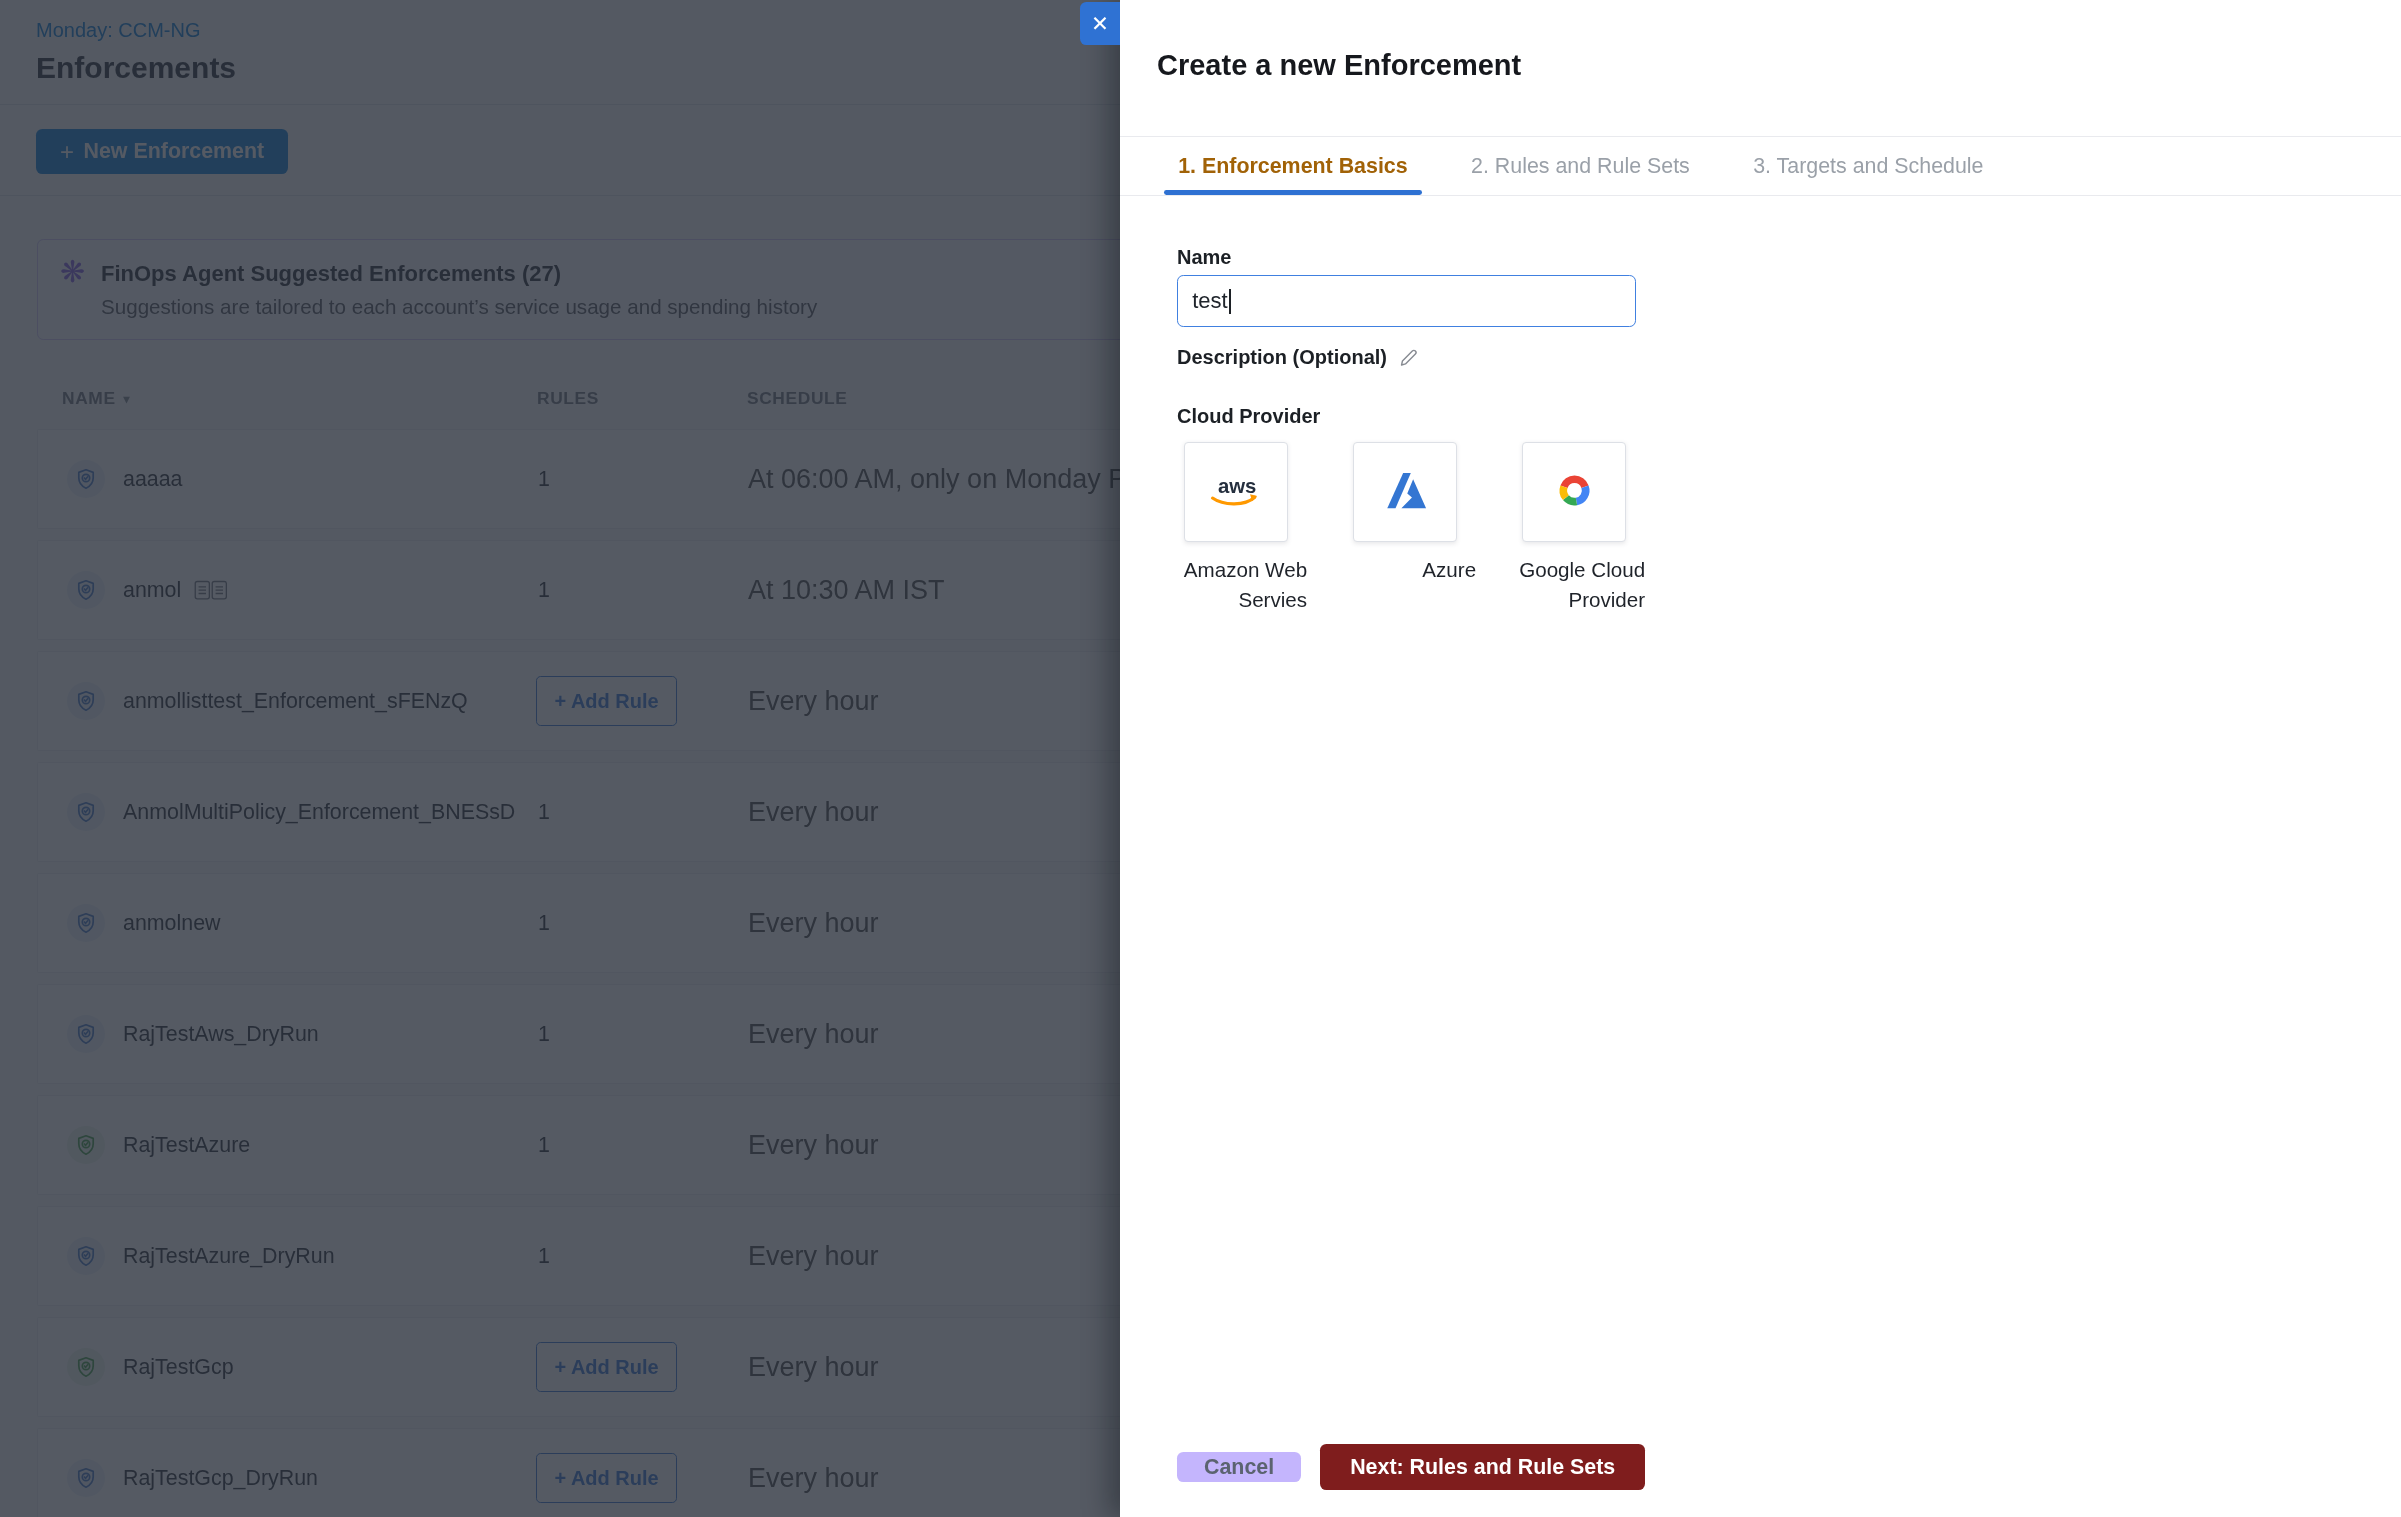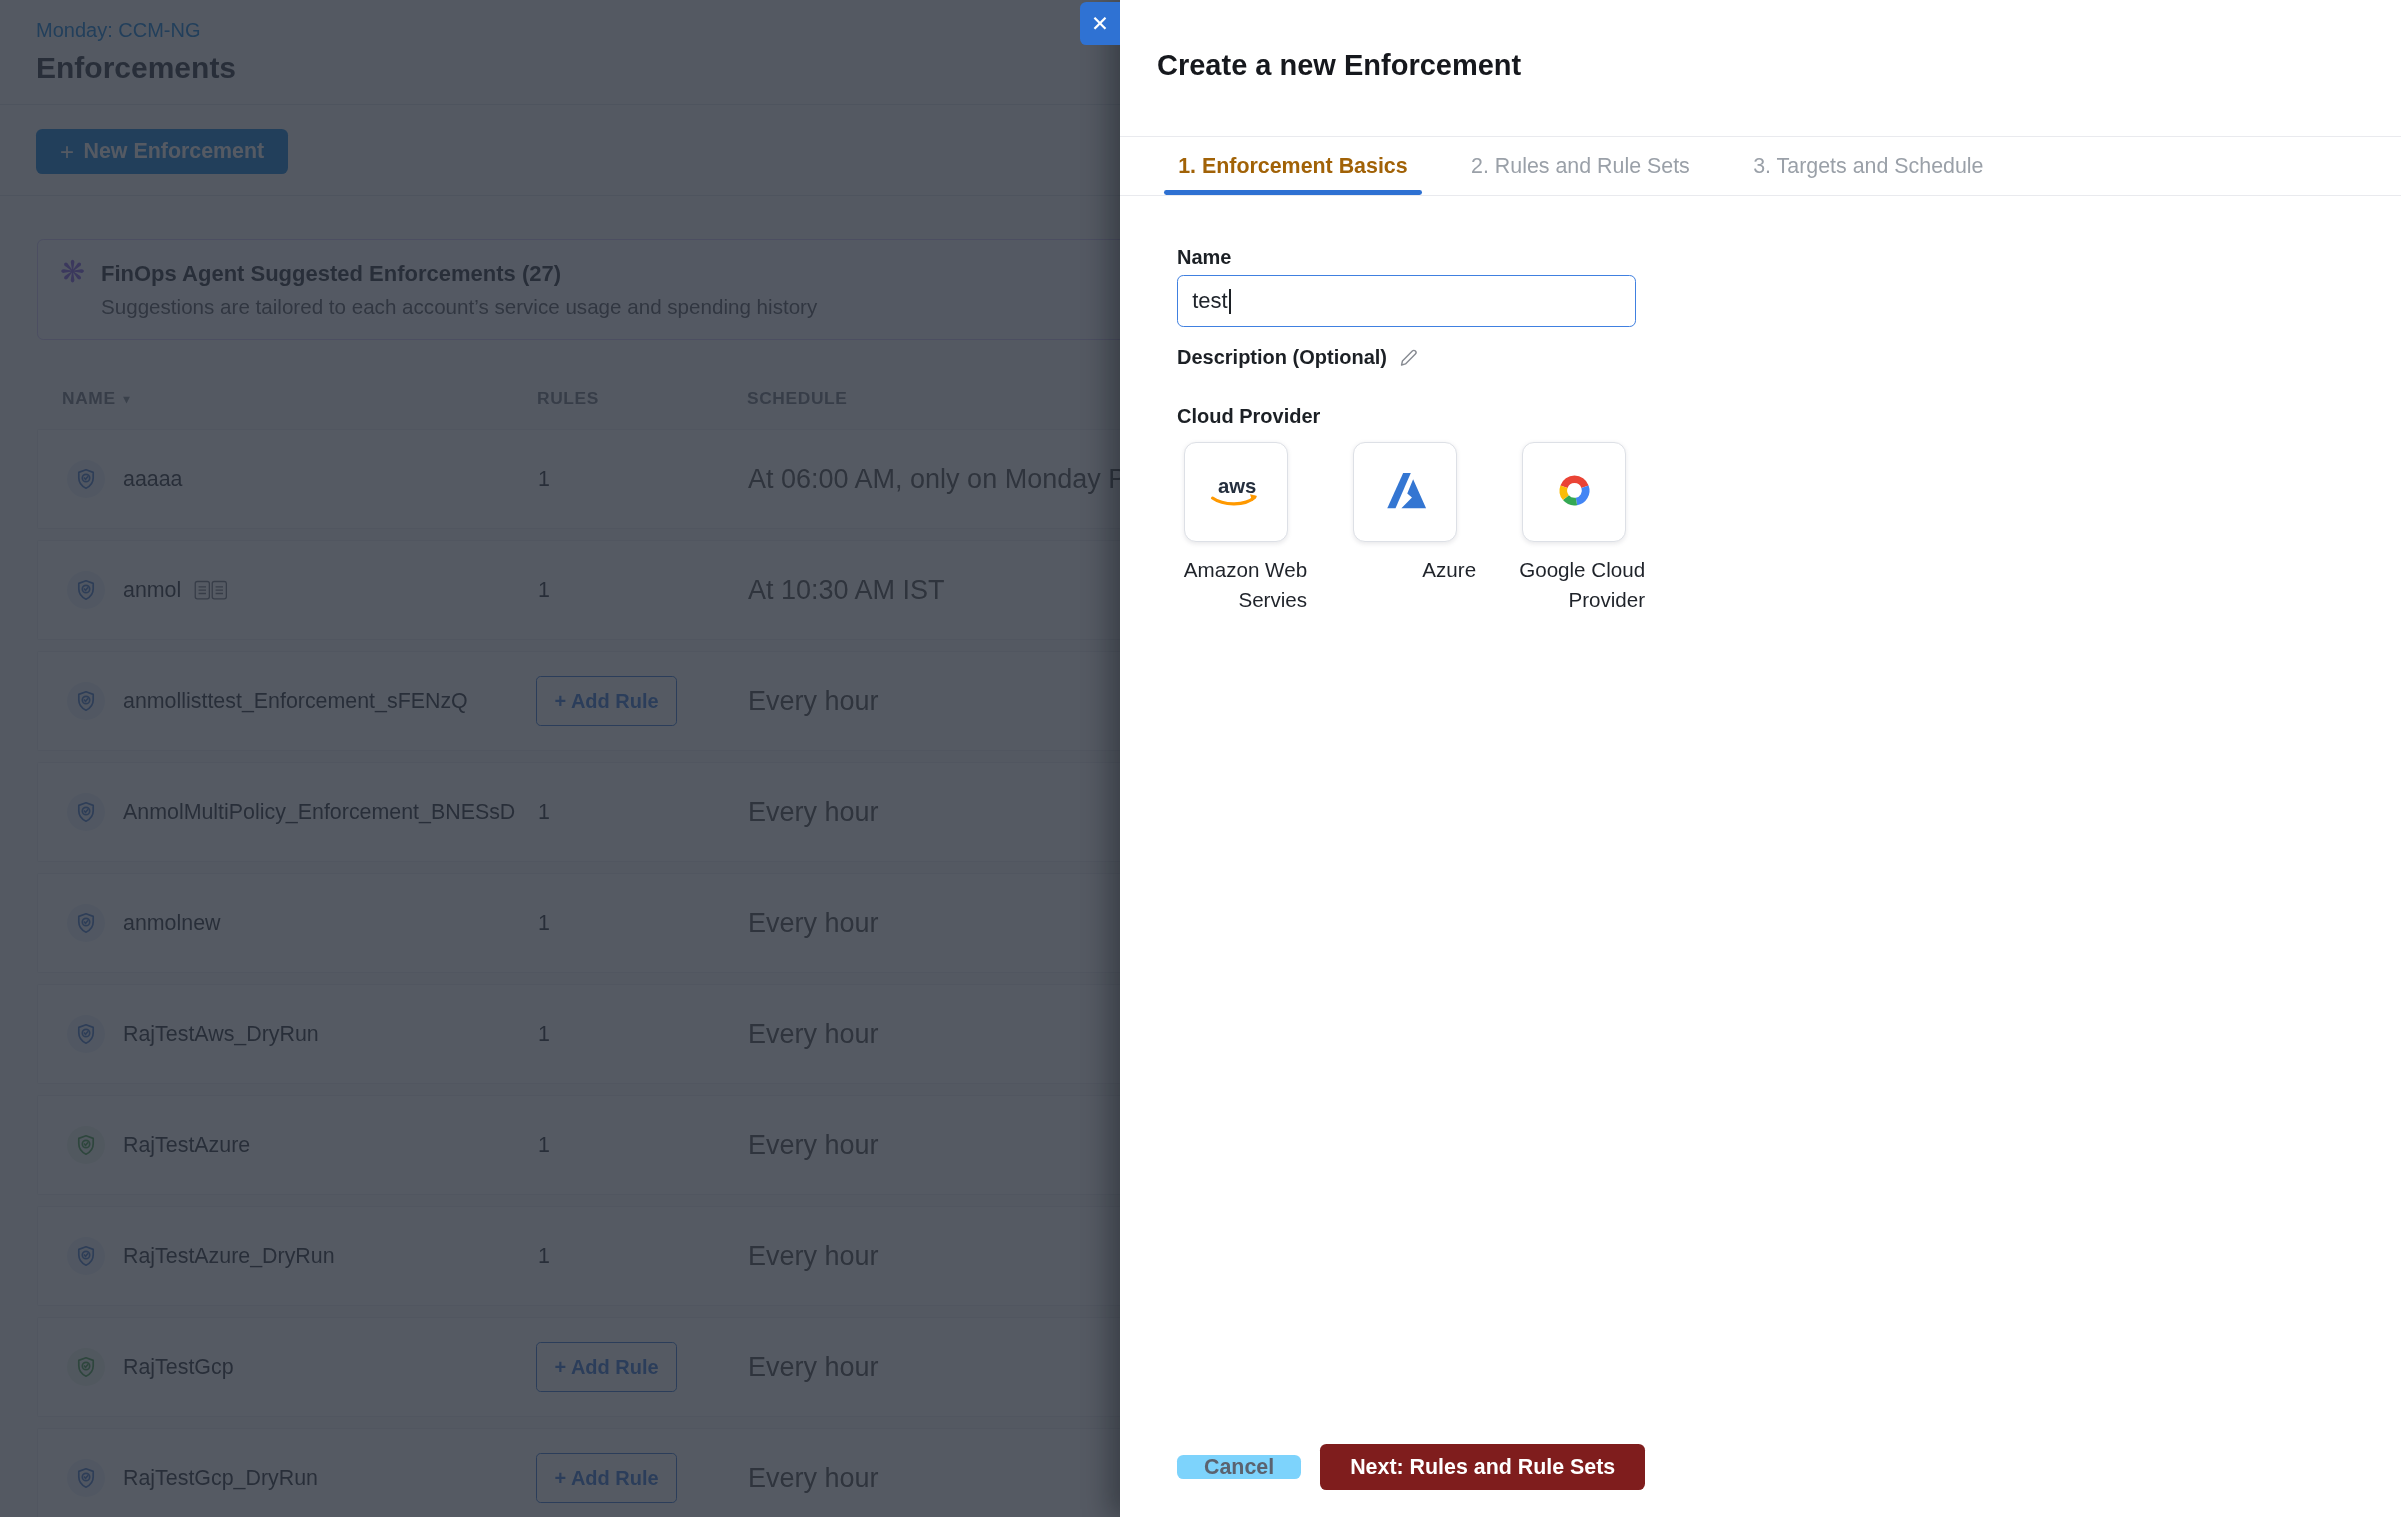--- a/index.html
+++ b/index.html
@@ -77,28 +77,28 @@
     border:1.6px solid #4080e0; border-radius:6.3px; display:flex; align-items:center; padding:0 14.2px;
     font-size:22px; color:#20252c; cursor:text; }
   .caret-bar { display:inline-block; width:1.6px; height:25px; background:#1c2025; margin-left:1.6px; }
   .lbl-desc { position:absolute; left:0; top:151px; display:flex; align-items:center; gap:11px; }
   .pencil { width:21.4px; height:21.4px; }
   .pencil svg { width:21.4px; height:21.4px; stroke:#878b92; }
   .lbl-cloud { position:absolute; left:0; top:210px; }
 
   .providers { position:absolute; left:7.1px; top:247px; display:flex; gap:65px; }
   .provider { position:relative; width:104px; }
-  .pcard { width:104px; height:100px; background:#fff; border:0.8px solid #dde0e6; border-radius:12px;
+  .pcard { width:104px; height:100px; background:#fff; border:0.8px solid #dde0e6; border-radius:4px;
     box-shadow:0 1.6px 4.7px rgba(96,97,112,0.14); display:flex; align-items:center; justify-content:center;
     cursor:pointer; }
   .plabel { position:absolute; top:113px; left:50%; transform:translateX(-50%); width:142px; text-align:right;
     font-size:20.6px; line-height:30px; color:#1f232a; }
 
   .footer { position:absolute; left:57px; bottom:27px; display:flex; align-items:center; gap:19px; }
-  .btn-cancel { height:24px; padding:0 27px; background:#7dd3fc; border:none; border-radius:6.3px;
+  .btn-cancel { height:30px; padding:0 27px; background:#c4b5fd; border:none; border-radius:6.3px;
     color:#5b6370; font-size:21.4px; font-weight:700; font-family:inherit; cursor:pointer; }
   .btn-next { height:46px; padding:0 30px; background:#7f1d1d; border:none; border-radius:6.3px;
     color:#fff; font-size:21.4px; font-weight:700; font-family:inherit; cursor:pointer; }
 </style>
 </head>
 <body>
 
 <div class="stage">
 
   <div class="page">

